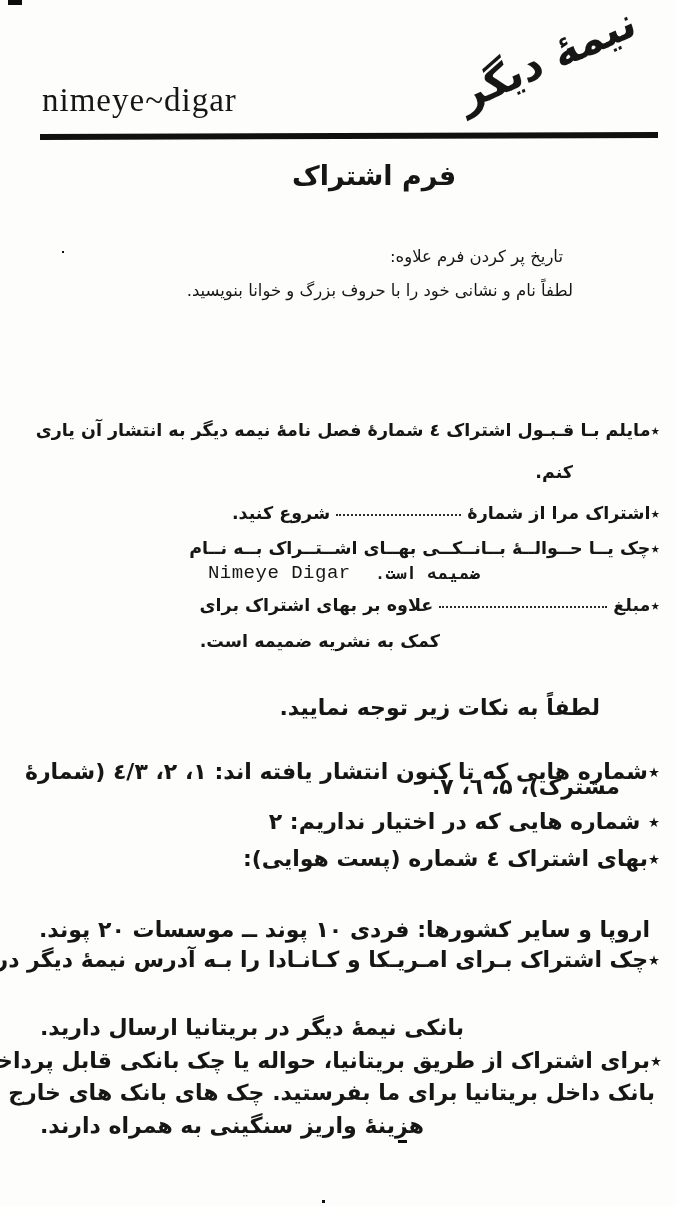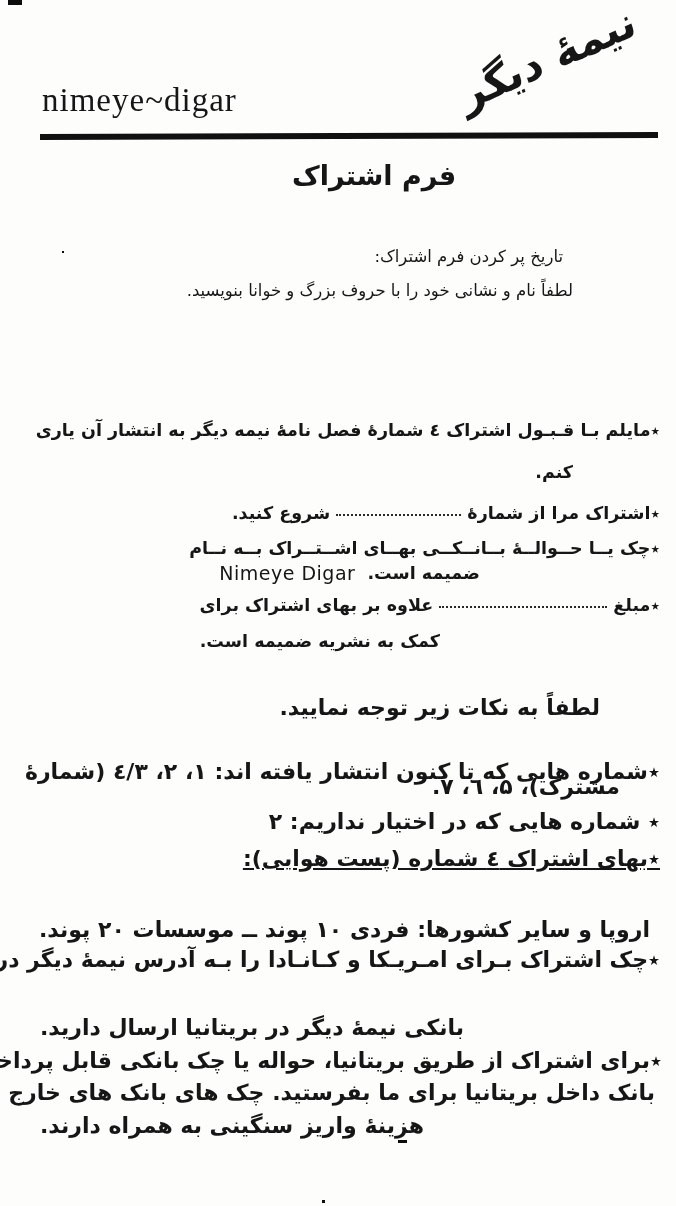--- a/index.html
+++ b/index.html
@@ -62,22 +62,23 @@
     top:-3px;
   }
   .leader-issue{width:125px;}
   .leader-amount{width:168px;}
   .payee{
     position:absolute;
     top:562px;right:196px;
     direction:ltr;
     display:flex;
     align-items:center;
-    gap:12px;
+    gap:24px;
     white-space:nowrap;
+    font-family:Liberation Mono, monospace;
   }
   .payee .latin{font-size:19px;letter-spacing:0.5px;}
   .payee .fa{direction:rtl;font-size:17.5px;font-weight:bold;}
   .speck{position:absolute;background:#0d0d0d;}
 </style>
 </head>
 <body>
 
 <div class="page">
 
@@ -85,21 +86,21 @@
   <div class="speck" style="left:62px;top:251px;width:2px;height:2px;"></div>
   <div class="speck" style="left:398px;top:1140px;width:9px;height:3px;"></div>
   <div class="speck" style="left:322px;top:1200px;width:3px;height:3px;"></div>
 
   <div class="cal">نیمهٔ دیگر</div>
   <div class="wordmark">nimeye~digar</div>
   <div class="rule"></div>
 
   <div class="title">فرم اشتراک</div>
 
-  <div class="line intro-line" style="top:247px;right:113px;">تاریخ پر کردن فرم اشتراک:</div>
+  <div class="line intro-line" style="top:247px;right:113px;">تاریخ پر کردن فرم علاوه:</div>
   <div class="line intro-line" style="top:281px;right:103px;">لطفاً نام و نشانی خود را با حروف بزرگ و خوانا بنویسید.</div>
 
   <div class="line form-line" style="top:420px;right:16px;">
     <span>٭مایلم بـا قـبـول اشتراک ٤ شمارهٔ فصل نامهٔ نیمه </span><span style="font-weight:bold;">دیگر</span><span> به انتشار آن یاری</span>
   </div>
   <div class="line form-line" style="top:462px;right:103px;">کنم.</div>
 
   <div class="line form-line" style="top:503px;right:16px;">
     <span>٭اشتراک مرا از شمارهٔ </span><span class="leader leader-issue"></span><span> شروع کنید.</span>
   </div>
@@ -116,21 +117,21 @@
     <span>٭مبلغ </span><span class="leader leader-amount"></span><span> علاوه بر بهای اشتراک برای</span>
   </div>
 
   <div class="line note-line" style="top:694px;right:76px;">لطفاً به نکات زیر توجه نمایید.</div>
 
   <div class="line note-line" style="top:737px;right:16px;margin-top:21px;">٭شماره هایی که تا کنون انتشار یافته اند: ١، ٢، ٤/٣ (شمارهٔ</div>
   <div class="line note-line" style="top:773px;right:56px;">مشترک)، ۵، ٦، ٧.</div>
 
   <div class="line note-line" style="top:808px;right:16px;">٭ شماره هایی که در اختیار نداریم: ٢</div>
 
-  <div class="line note-line" style="top:845px;right:16px;text-decoration:underline;">٭بهای اشتراک ٤ شماره (پست هوایی):</div>
+  <div class="line note-line" style="top:845px;right:16px;">٭بهای اشتراک ٤ شماره (پست هوایی):</div>
   <div class="line note-line" style="top:916px;right:26px;">اروپا و سایر کشورها: فردی ١٠ پوند ــ موسسات ٢٠ پوند.</div>
 
   <div class="line note-line" style="top:946px;right:16px;">٭چک اشتراک بـرای امـریـکا و کـانـادا را بـه آدرس نیمهٔ دیگر در</div>
   <div class="line note-line" style="top:1014px;left:40px;">بانکی نیمهٔ دیگر در بریتانیا ارسال دارید.</div>
 
   <div class="line note-line" style="top:1047px;right:14px;">٭برای اشتراک از طریق بریتانیا، حواله یا چک بانکی قابل پرداخت از طرف یک</div>
   <div class="line note-line" style="top:1079px;right:21px;">بانک داخل بریتانیا برای ما بفرستید. چک های بانک های خارج از این کشور</div>
   <div class="line note-line" style="top:1112px;left:40px;">هزینهٔ واریز سنگینی به همراه دارند.</div>
 
 </div>

